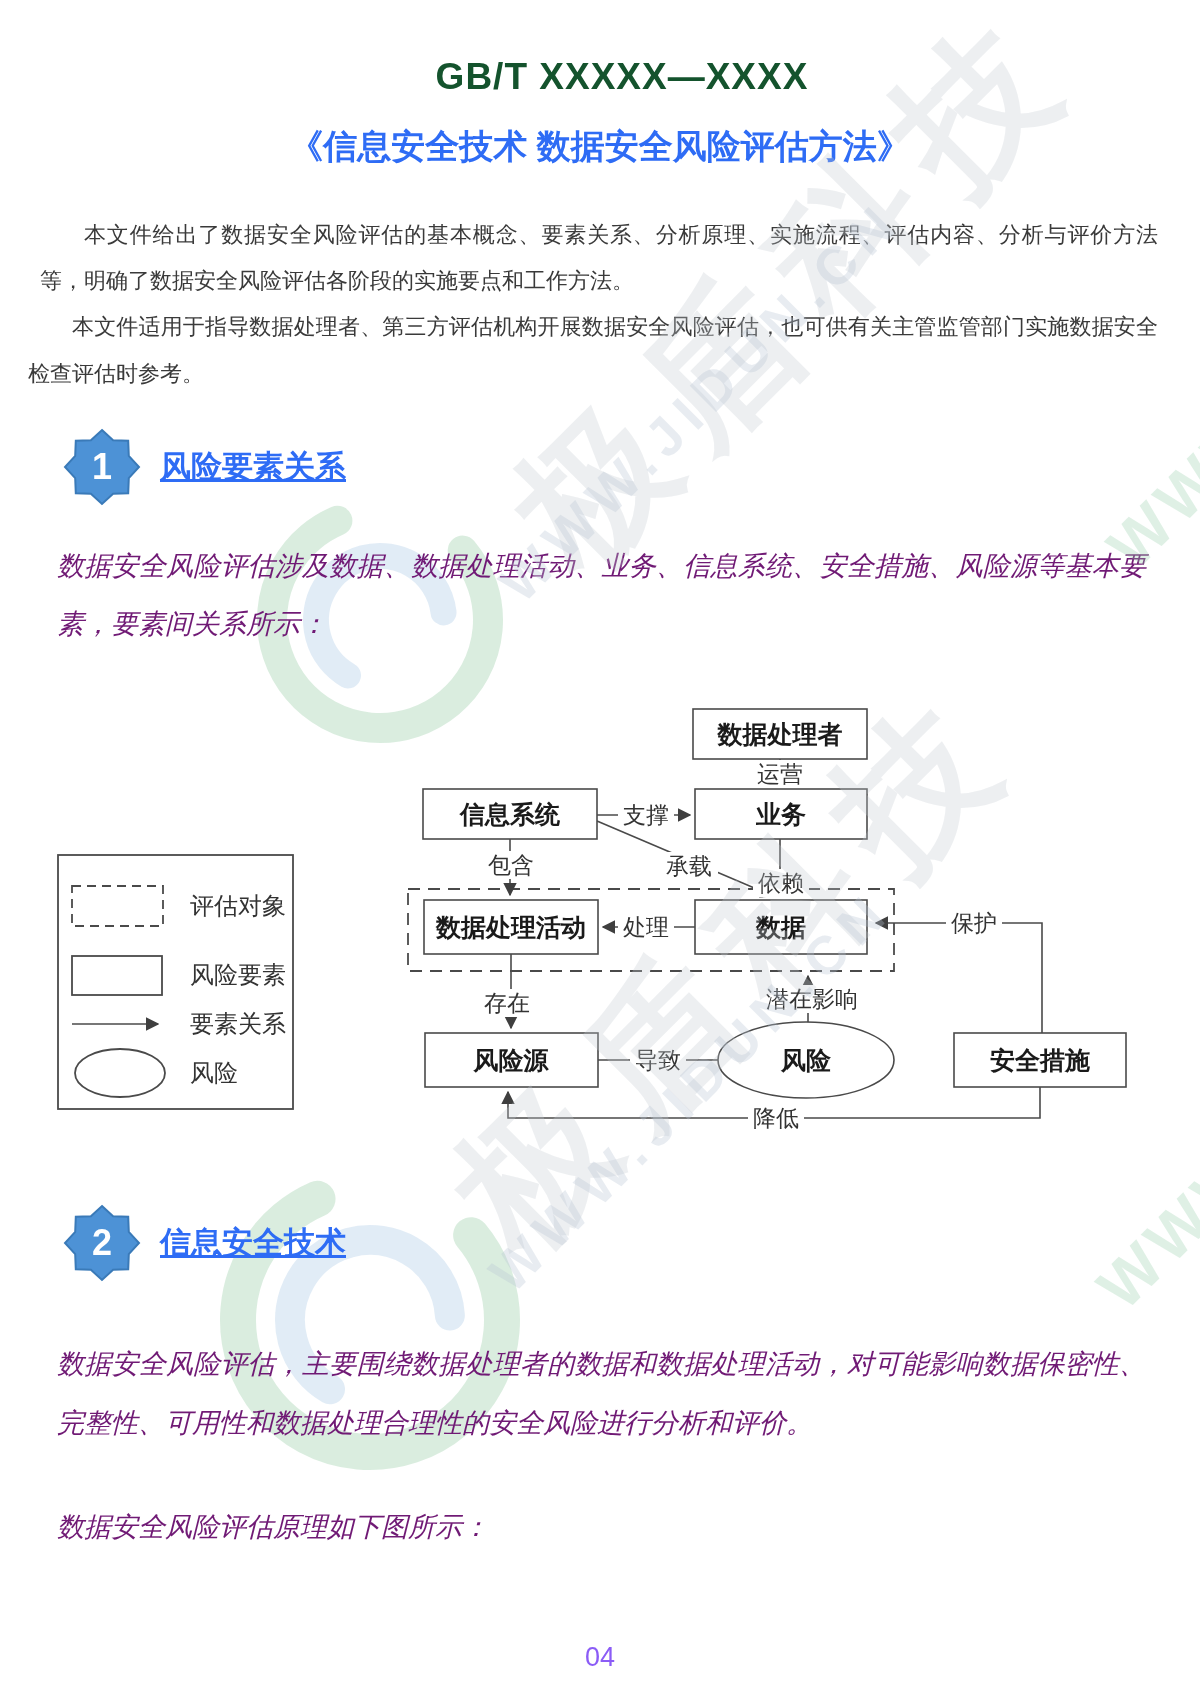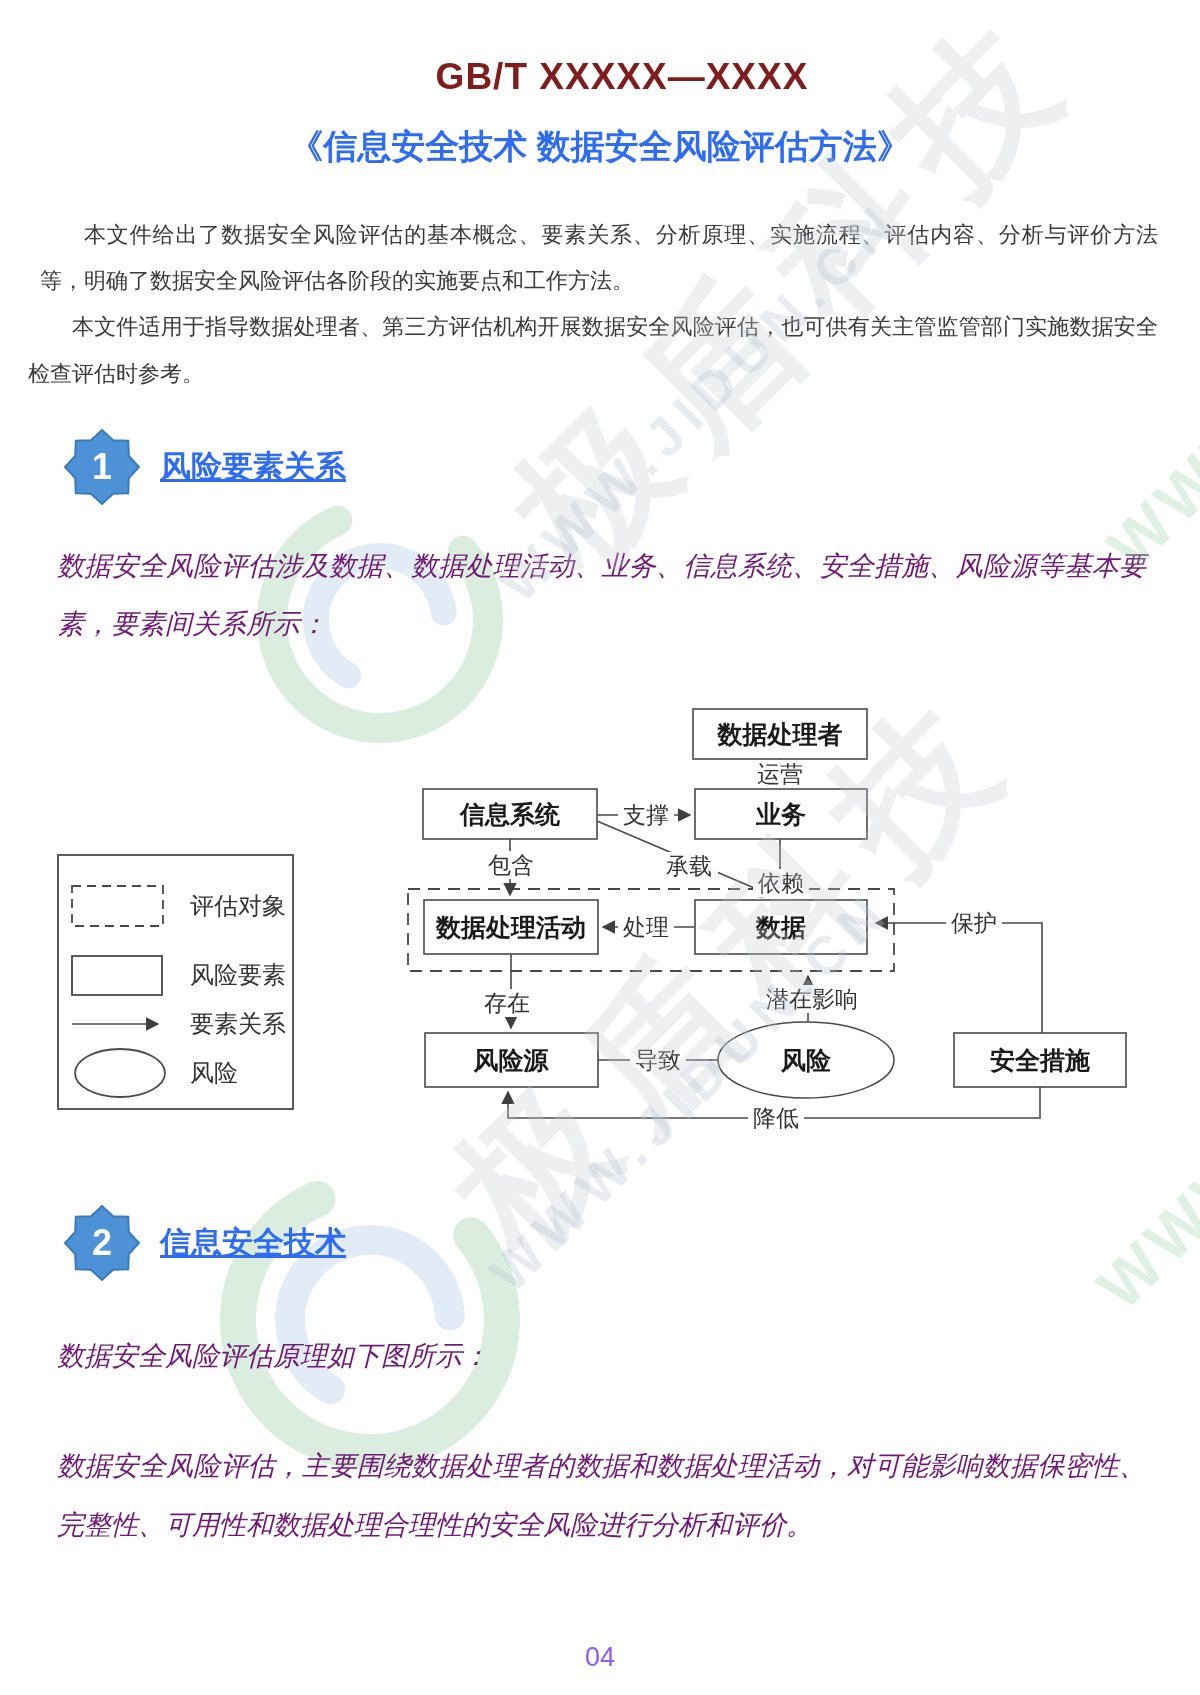--- a/index.html
+++ b/index.html
@@ -8,21 +8,21 @@
     background:#ffffff; overflow:hidden;
     font-family:"Liberation Sans","DejaVu Sans",sans-serif;
     color:#3a3a3a;
   }
   
   .wm { position:absolute; z-index:5; pointer-events:none; white-space:nowrap;
         transform-origin:center center; font-weight:bold; }
   .wm-logo { position:absolute; z-index:0; pointer-events:none; }
   
   .tz { position:relative; z-index:2; }
-  .doc-title1 { padding-top:56px; text-align:center; color:#7f1d1d;
+  .doc-title1 { padding-top:56px; text-align:center; color:#14532d;
                 font-size:37px; font-weight:bold; letter-spacing:1px;padding-left:44px; }
   .doc-title2 { margin-top:26px; text-align:center; color:#2e6cf5;
                 font-size:34px; font-weight:bold; }
   .intro { margin:42px 42px 0 40px; font-size:22px; line-height:2.1;
            text-indent:2em; text-align:justify; color:#3a3a3a; }
   .intro + .intro { margin-top:0;margin-left:28px; }
   .sec-head { display:flex; align-items:center; margin-left:62px; position:relative; z-index:2; }
   .sec-head-1 { margin-top:30px; }
   .sec-head-2 { margin-top:70px; }
   .badge { width:80px; height:80px; flex:0 0 80px; }
@@ -188,17 +188,17 @@
   </div>
 
   <div class="sec-head sec-head-2">
     <svg class="badge" viewBox="0 0 80 80">
       <polygon points="40,3 51.1,13.2 66.2,13.8 66.8,28.9 77,40 66.8,51.1 66.2,66.2 51.1,66.8 40,77 28.9,66.8 13.8,66.2 13.2,51.1 3,40 13.2,28.9 13.8,13.8 28.9,13.2" fill="#4d92d6" stroke="#3a7ab8" stroke-width="2"></polygon>
       <text x="40" y="52" text-anchor="middle">2</text>
     </svg>
     <span class="sec-title">信息安全技术</span>
   </div>
 
+  <p class="sec-body sec-body-2 tz">数据安全风险评估，主要围绕数据处理者的数据和数据处理活动，对可能影响数据保密性、完整性、可用性和数据处理合理性的安全风险进行分析和评价。</p>
   <p class="sec-body sec-body-3 tz">数据安全风险评估原理如下图所示：</p>
-  <p class="sec-body sec-body-2 tz">数据安全风险评估，主要围绕数据处理者的数据和数据处理活动，对可能影响数据保密性、完整性、可用性和数据处理合理性的安全风险进行分析和评价。</p>
 
   <div class="page-num">04</div>
 </div>
 
 </body></html>

